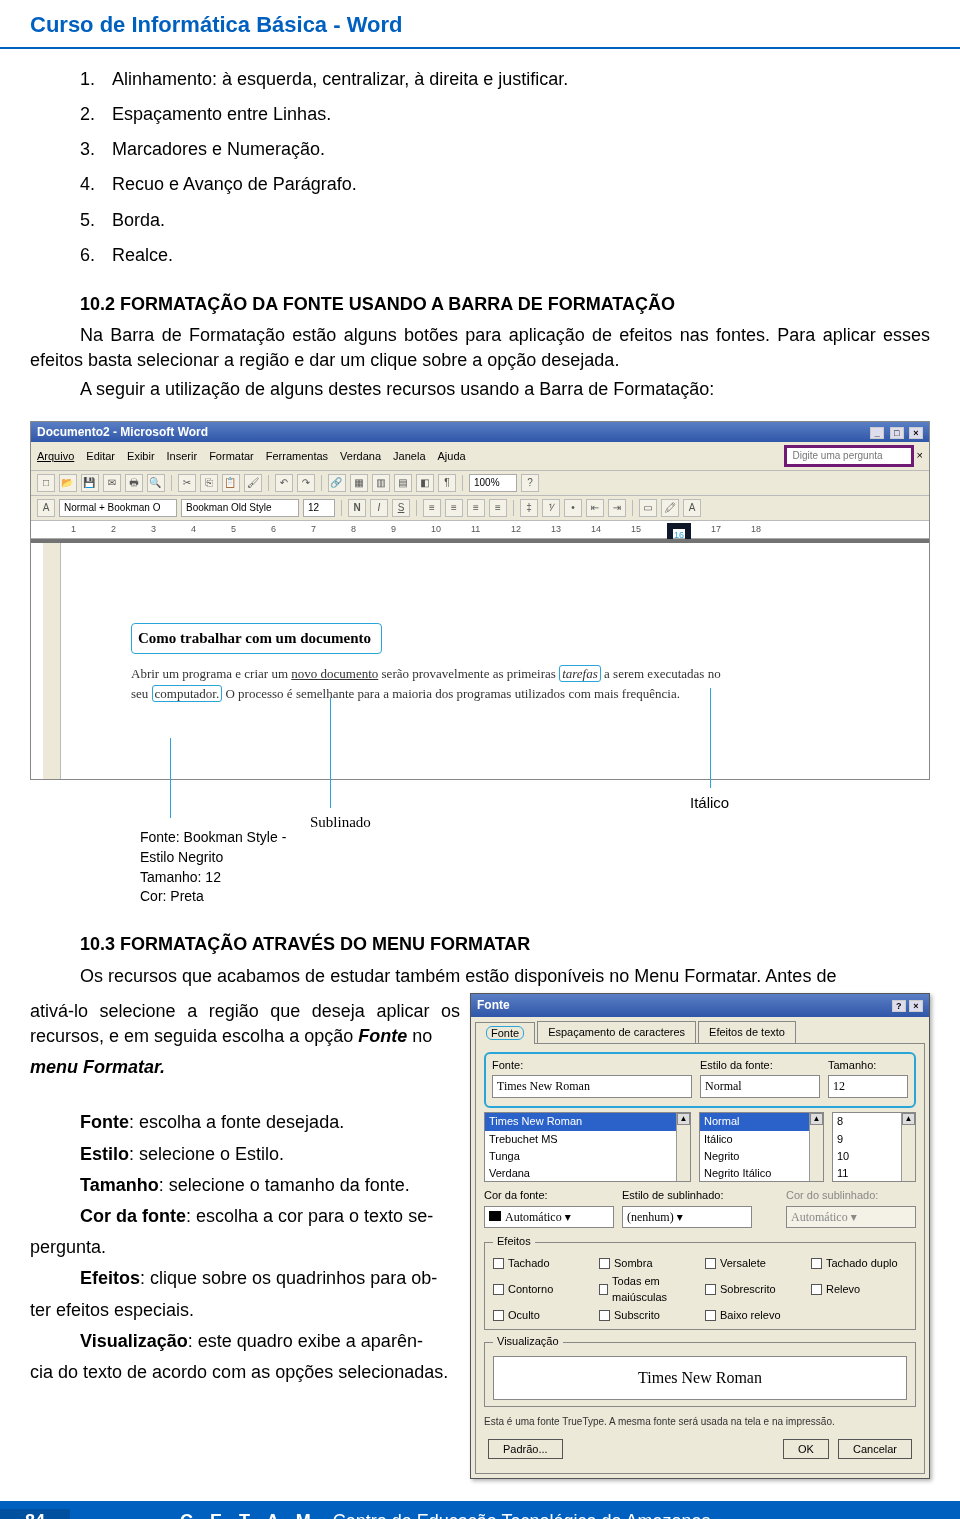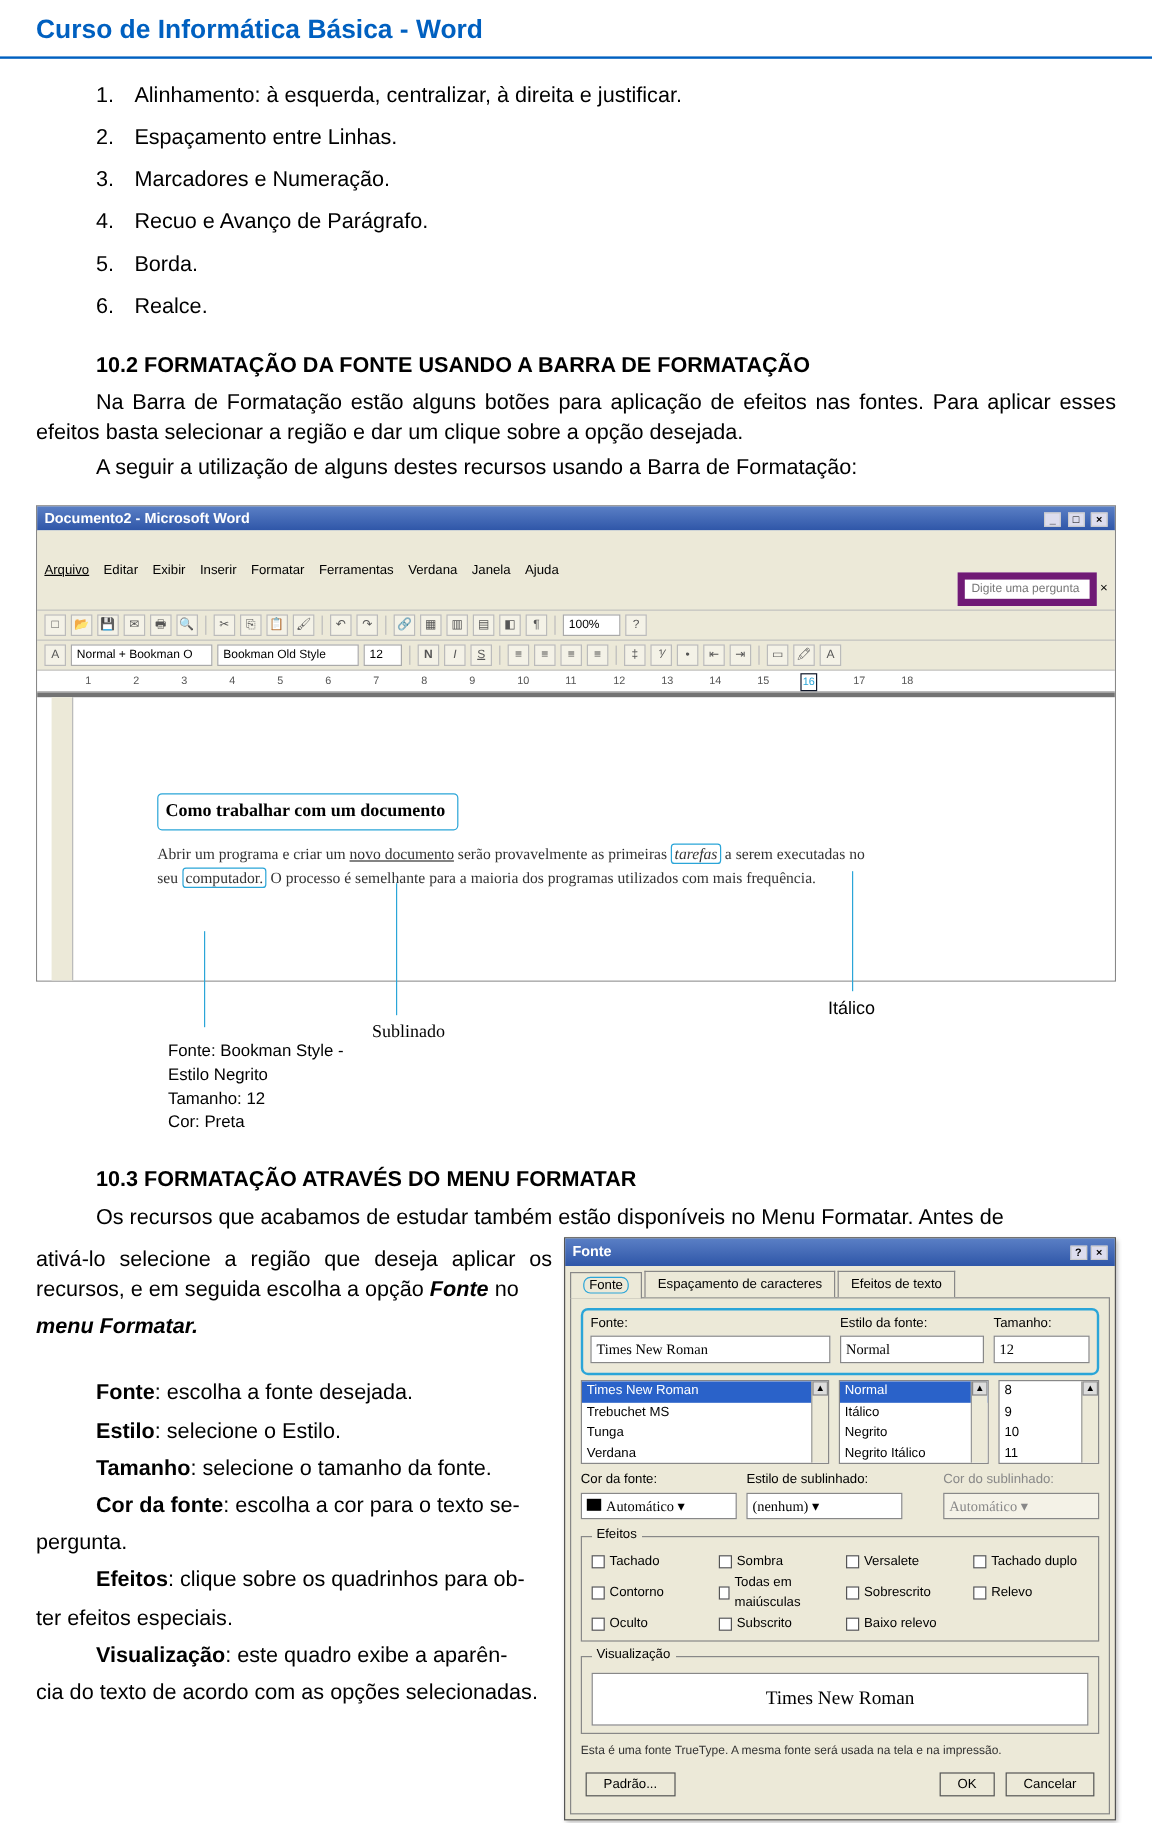--- a/index.html
+++ b/index.html
@@ -52,22 +52,22 @@
   }
   .word-menu {
     background: #ece9d8; padding: 3px 6px;
     display: flex; justify-content: space-between; align-items: center;
     border-bottom: 1px solid #bbb;
   }
   .word-menu ul { list-style: none; display: flex; gap: 12px; }
   .word-menu ul li { color: #000; cursor: default; }
   .word-menu .u { text-decoration: underline; }
   .word-menu .askbox {
-    border: 6px solid #701a75; background: #fff; padding: 1px 6px; font-size: 10px; color:#777;
-    display: inline-block; width: 116px; margin-top: 32px;
+    border: 3px solid #701a75; background: #fff; padding: 1px 6px; font-size: 10px; color:#777;
+    display: inline-block; width: 130px;
   }
   .word-toolbar {
     background: #ece9d8; padding: 3px 6px;
     display: flex; align-items: center; gap: 4px;
     border-bottom: 1px solid #bbb;
     flex-wrap: wrap;
   }
   .tbtn {
     border: 1px solid #bbb; background: #f4f2e7;
     min-width: 18px; height: 18px; display:inline-flex;
@@ -78,21 +78,21 @@
     border: 1px solid #aaa; background: #fff; padding: 1px 4px;
     font-size: 10px; height: 18px; display:inline-flex; align-items:center;
   }
   .tsep { width: 1px; height: 16px; background: #bbb; margin: 0 2px; }
   .ruler {
     background: #fff; height: 18px; border-bottom: 1px solid #aaa;
     position: relative; font-size: 9px; color:#555;
     padding-left: 30px;
   }
   .ruler .tick { position: absolute; top: 2px; }
-  .ruler .m16 { border:1px solid #0f172a; padding:0 1px; color:#2aa5d8; }
+  .ruler .m16 { border:6px solid #0f172a; padding:0 1px; color:#2aa5d8; }
   .word-doc {
     background: #fff; min-height: 240px; position: relative;
     padding: 80px 60px 20px 100px;
     border-top: 4px solid #737373;
   }
   .vrule { position:absolute; left:12px; top:0; bottom:0; width:18px; background:#ece9d8; border-right:1px solid #bbb;}
   .doc-title {
     font-family: Georgia, 'Bookman Old Style', serif;
     font-weight: bold; font-size: 15px; color:#000;
     border: 1px solid #2aa5d8; border-radius: 4px;

